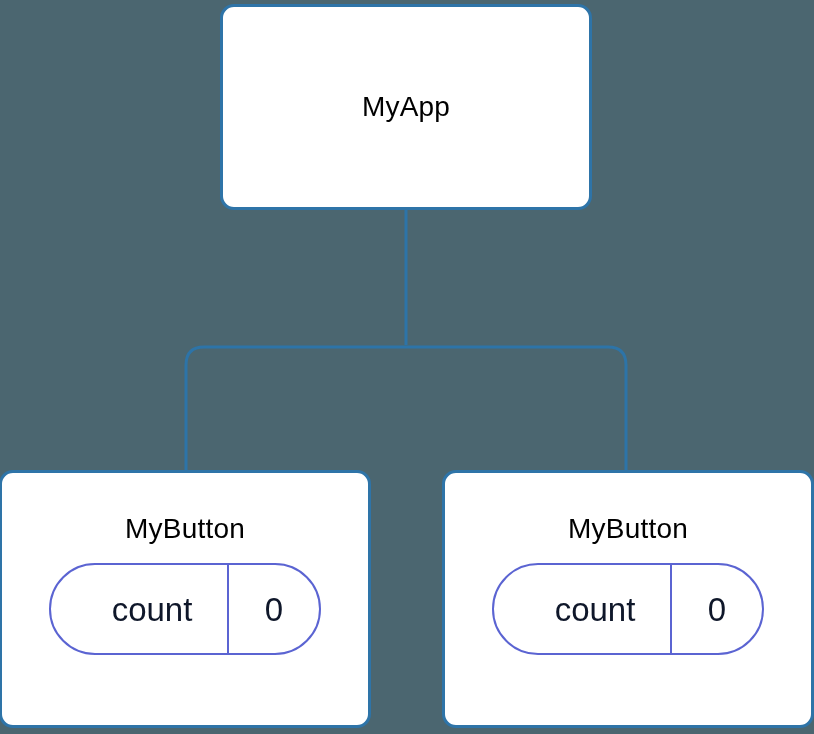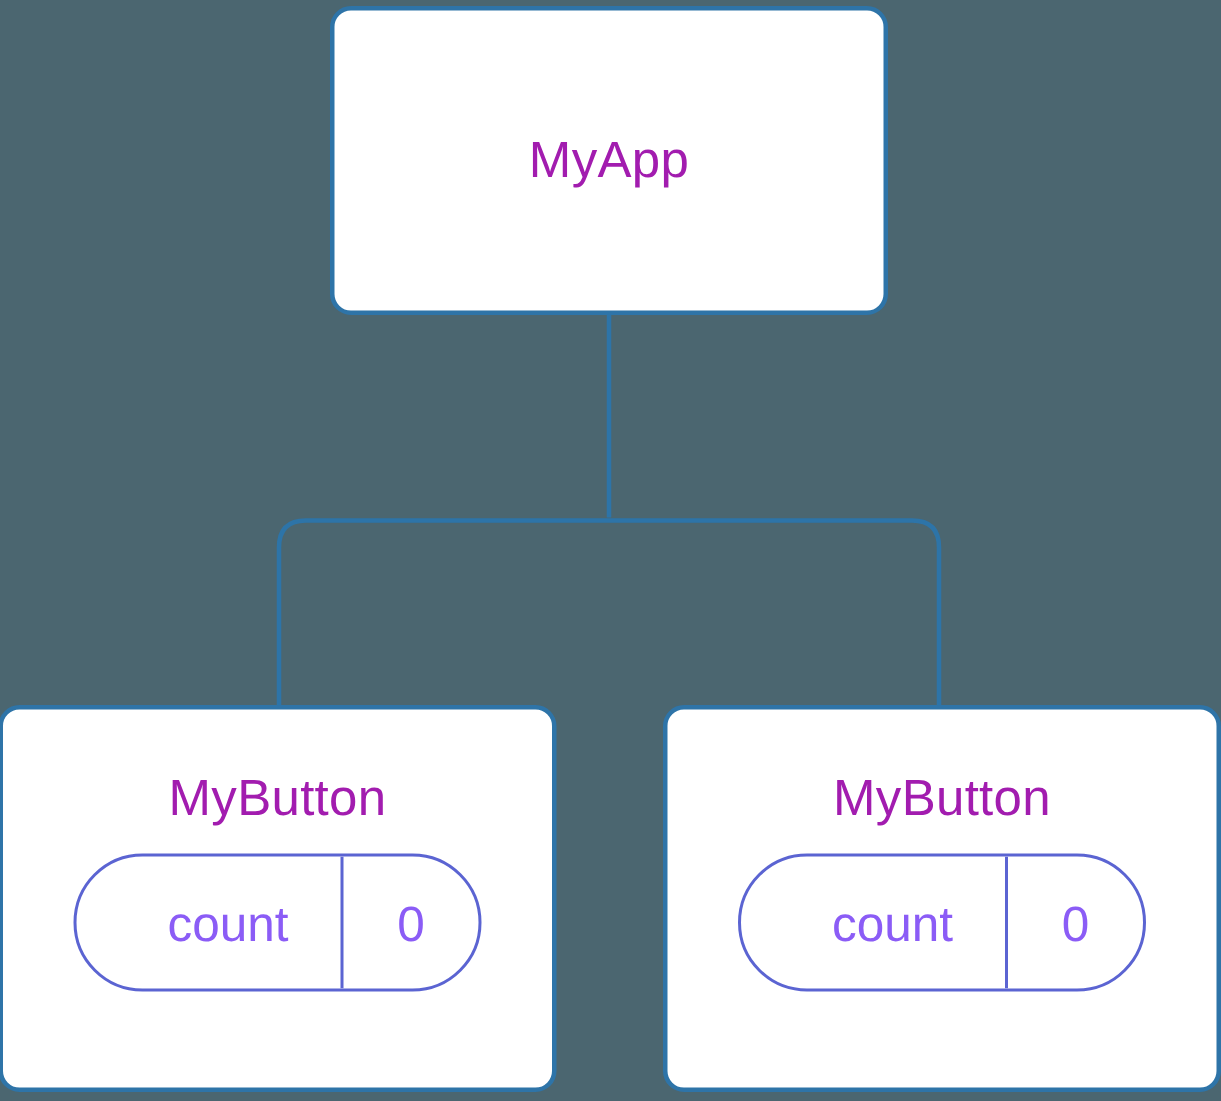--- a/index.html
+++ b/index.html
@@ -36,22 +36,22 @@
     background: #ffffff;
     border: 3px solid #2e74a8;
     border-radius: 14px;
     box-sizing: border-box;
     display: flex;
     flex-direction: column;
     align-items: center;
   }
 
   .node-title {
-    color: #a21caf;
-    font-size: 34px;
+    color: #000000;
+    font-size: 28px;
     line-height: 1;
     white-space: nowrap;
     letter-spacing: 0.2px;
   }
 
   
   #node-root {
     left: 220px;
     top: 4px;
     width: 372px;
@@ -83,21 +83,21 @@
     box-sizing: border-box;
     background: #ffffff;
     overflow: hidden;
   }
 
   .pill-key,
   .pill-value {
     display: flex;
     align-items: center;
     justify-content: center;
-    color: #8b5cf6;
+    color: #0f172a;
     font-size: 33px;
     line-height: 1;
     white-space: nowrap;
     box-sizing: border-box;
   }
 
   .pill-key {
     width: 176px;
     padding-left: 26px;
   }

